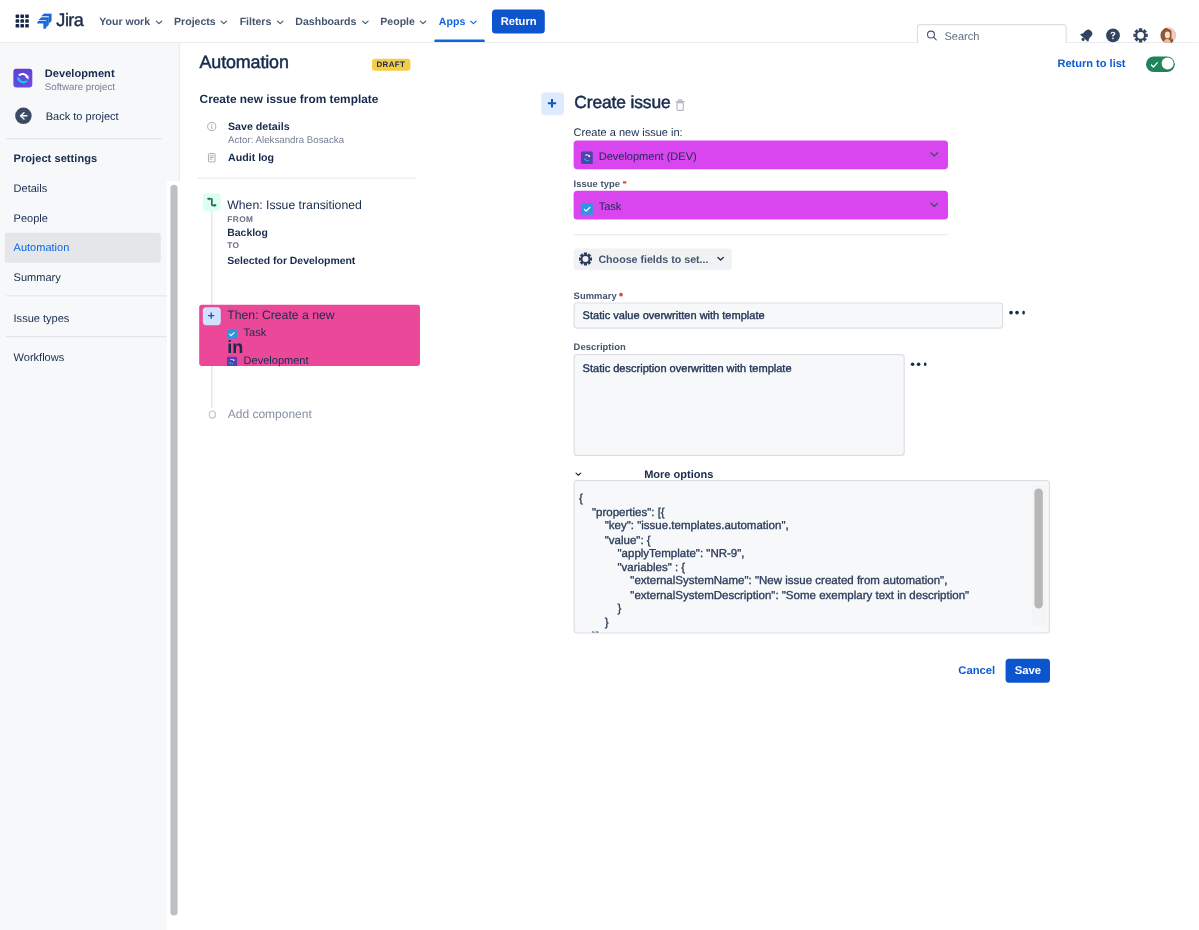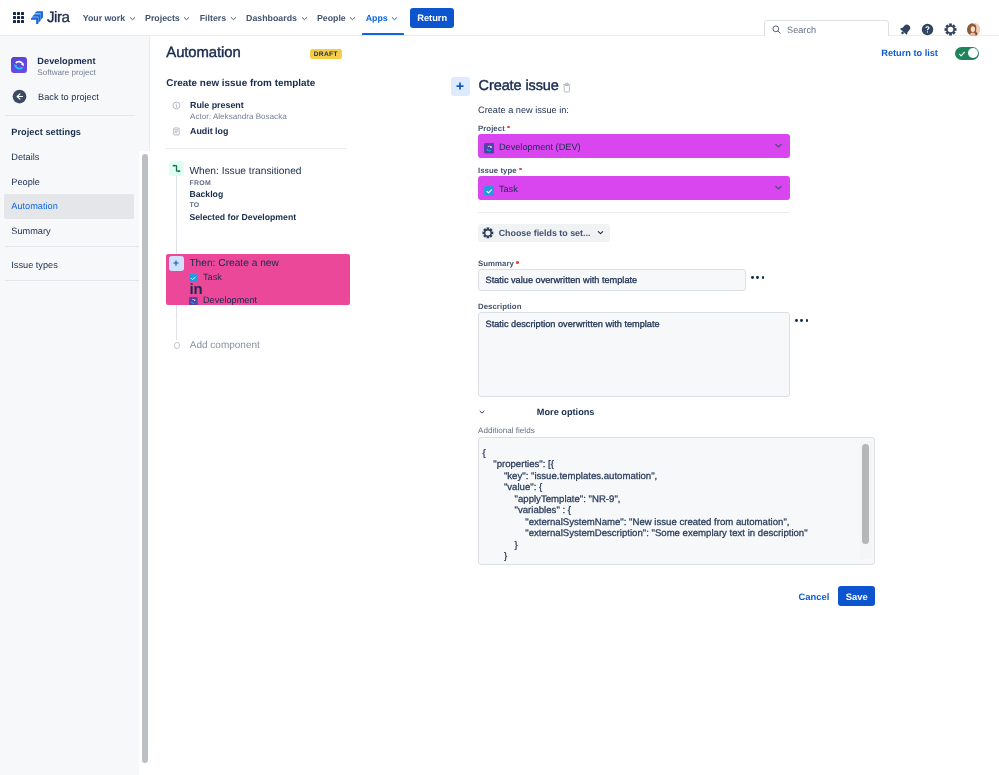--- a/index.html
+++ b/index.html
@@ -278,39 +278,44 @@
           <span>Summary</span>
         </div>
       </div>
     <div class="sb-div" style="margin:3px 4.6px 0 4.6px"></div>
     <div id="sb-list-2" style="padding-top:5.3px">
         <div class="sb-item">
           <span>Issue types</span>
         </div>
       </div>
     <div class="sb-div" style="margin:3px 4.6px 0 4.6px"></div>
+    <div id="sb-list-3" style="padding-top:4.5px">
+        <div class="sb-item">
+          <span>Workflows</span>
+        </div>
+      </div>
     <div class="sb-track"></div>
     <div class="sb-scroll"></div>
   </div>
 
   <div class="main">
 
     <div class="rule-pane">
       <div class="page-title">Automation</div>
       <div class="draft-badge">DRAFT</div>
       <div class="rule-name">Create new issue from template</div>
 
       <div class="rule-row" style="top:64.5px">
         <svg class="rule-ic" viewBox="0 0 24 24">
           <circle cx="12" cy="12" r="9.3" fill="none" stroke="#8993A4" stroke-width="1.7"></circle>
           <circle cx="12" cy="7.9" r="1.2" fill="#8993A4"></circle>
           <path d="M12 10.8v6.5" stroke="#8993A4" stroke-width="1.7" stroke-linecap="round"></path>
         </svg>
         <div class="rule-txt">
-          <div class="rule-lbl">Rule present</div>
+          <div class="rule-lbl">Save details</div>
           <div class="rule-sub">Actor: Aleksandra Bosacka</div>
         </div>
       </div>
 
       <div class="rule-row" style="top:90.5px">
         <svg class="rule-ic" viewBox="0 0 24 24">
           <rect x="4.6" y="2.6" width="14.8" height="18.8" rx="2" fill="none" stroke="#8993A4" stroke-width="1.7"></rect>
           <path d="M8.3 7.4h7.4M8.3 11.3h7.4M8.3 15.2h4.3" stroke="#8993A4" stroke-width="1.6" stroke-linecap="round"></path>
         </svg>
         <div class="rule-txt">
@@ -397,24 +402,20 @@
         <svg class="ci-trash" width="7.6" height="11.2" viewBox="0 0 17 24">
           <path d="M1 5.4h15" stroke="#B3B9C4" stroke-width="2.2" stroke-linecap="round"></path>
           <path d="M5.6 4.7V2.2h5.8v2.5" stroke="#B3B9C4" stroke-width="2.2" fill="none" stroke-linejoin="round"></path>
           <rect x="2.6" y="7.4" width="11.8" height="14.4" rx="1.6" fill="none" stroke="#B3B9C4" stroke-width="2.2"></rect>
         </svg>
       </div>
 
       <div class="form-body">
         <div class="form-intro">Create a new issue in:</div>
 
-        <div class="flabel">
-            <span>Project</span>
-            <span class="req"> *</span>
-          </div>
         <div class="fselect">
           <span class="val">
             <svg class="mini" viewBox="0 0 32 32">
               <rect width="32" height="32" rx="5" fill="#5243AA"></rect>
               <path d="M9 19.5a7.5 7.5 0 0 0 12.6 3.2l-2.4-1.2a5 5 0 0 1-7.6-2z" fill="#00C7E6"></path>
               <path d="M23 13.5a7.5 7.5 0 0 0-12.6-3.2l2.4 1.2a5 5 0 0 1 7.6 2z" fill="#fff"></path>
               <path d="M23.3 9v5.4h-5.1z" fill="#fff"></path>
               <path d="M8.7 23.5v-5.4h5.1z" fill="#00C7E6"></path>
             </svg>
             <span>Development (DEV)</span>
@@ -451,47 +452,46 @@
           <svg width="9" height="9" viewBox="0 0 24 24">
             <path d="M6 9.6l6 5.6 6-5.6" stroke="#172B4D" stroke-width="2.8" fill="none" stroke-linecap="round" stroke-linejoin="round"></path>
           </svg>
         </div>
 
         <div class="flabel" style="margin-top:14.9px">
             <span>Summary</span>
             <span class="req"> *</span>
           </div>
         <div class="frow">
-          <div class="finput" style="width:268px;flex:none">Static value overwritten with template</div>
+          <div class="finput" style="width:358px;flex:none">Static value overwritten with template</div>
           <div class="dots">
               <i></i>
               <i></i>
               <i></i>
             </div>
         </div>
 
         <div class="flabel" style="margin-top:9.2px">Description</div>
         <div class="frow">
-          <div class="ftext" style="width:312px;flex:none">Static description overwritten with template</div>
+          <div class="ftext" style="width:276px;flex:none">Static description overwritten with template</div>
           <div class="dots" style="padding-top:6.5px">
               <i></i>
               <i></i>
               <i></i>
             </div>
         </div>
 
         <div class="moreopt">
           <svg class="c" width="8" height="8" viewBox="0 0 24 24">
             <path d="M6 9.6l6 5.6 6-5.6" stroke="#172B4D" stroke-width="2.8" fill="none" stroke-linecap="round" stroke-linejoin="round"></path>
           </svg>
           <span>More options</span>
         </div>
 
         <div class="addl-wrap">
-          <div class="addl-label">Additional fields</div>
           <div class="jsonbox"><span class="jsontext">{
     "properties": [{
         "key": "issue.templates.automation",
         "value": {
             "applyTemplate": "NR-9",
             "variables" : {
                 "externalSystemName": "New issue created from automation",
                 "externalSystemDescription": "Some exemplary text in description"
             }
         }

